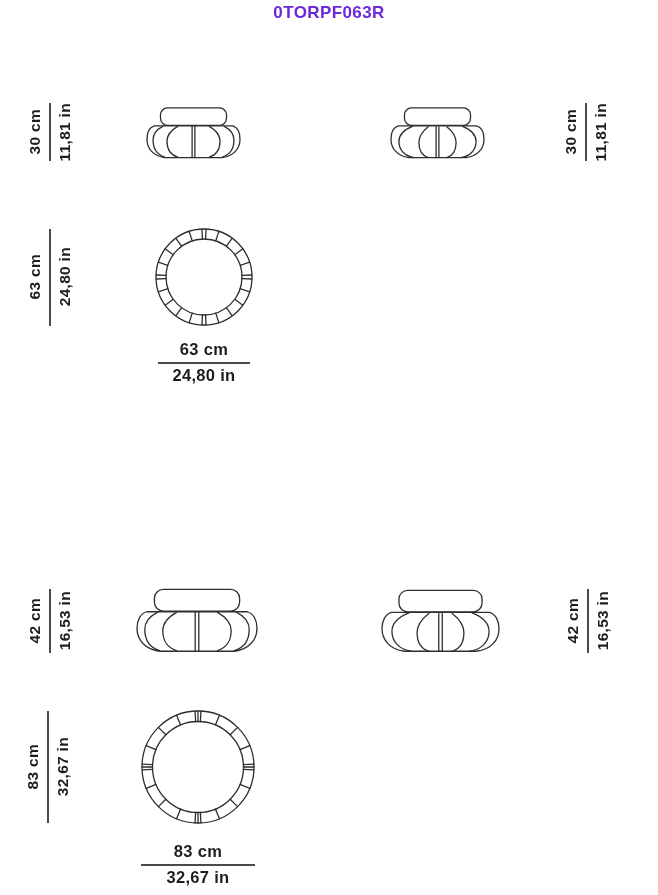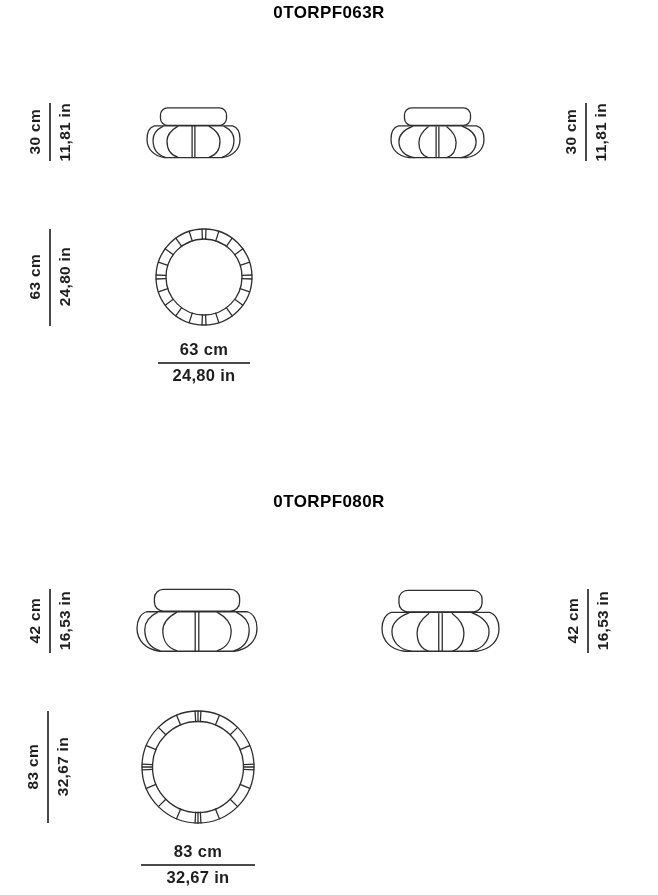--- a/index.html
+++ b/index.html
@@ -1,19 +1,19 @@
 <!DOCTYPE html>
 <html><head>
 <meta charset="utf-8">
 <style>
   html,body{margin:0;padding:0;background:#ffffff;}
   #page{position:relative;width:658px;height:895px;background:#ffffff;overflow:hidden;
         font-family:"Liberation Sans", sans-serif;color:#1e1e1e;}
   .title{position:absolute;left:0;width:100%;text-align:center;font-size:17px;
-         font-weight:bold;letter-spacing:.4px;color:#000000;}
+         font-weight:bold;letter-spacing:.4px;color:#6d28d9;}
   
   .vgroup{position:absolute;display:flex;flex-direction:row;align-items:center;gap:5px;}
   .vtext{writing-mode:vertical-rl;transform:rotate(180deg);font-weight:bold;font-size:15.5px;
          letter-spacing:.3px;white-space:nowrap;color:#1e1e1e;}
   .vline{width:1.5px;background:#4a4a4a;}
   
   .bgroup{position:absolute;display:flex;flex-direction:column;align-items:center;}
   .btext{font-weight:bold;font-size:16.5px;letter-spacing:.3px;color:#1e1e1e;}
   .hline{height:1.5px;background:#4a4a4a;margin:3px 0 2px 0;}
   
@@ -96,21 +96,20 @@
       <line x1="26.664160412886012" y1="18.257354213752002" x2="20.78630788996128" y2="10.16718427000253"></line>
       <line x1="37.25735421375199" y1="12.859852380784169" x2="34.16718427000251" y2="3.3492872178326323"></line>
     </svg>
 
   <div class="bgroup" style="left:144px;top:340px;width:120px;">
     <span class="btext">63 cm</span>
     <span class="hline" style="width:92px;"></span>
     <span class="btext">24,80 in</span>
   </div>
 
-  <div class="title" style="top:492px;">0TORPF080R</div>
 
   <div class="vgroup" style="left:26px;top:586px;height:70px;">
     <span class="vtext">42 cm</span>
     <span class="vline" style="height:64px;"></span>
     <span class="vtext">16,53 in</span>
   </div>
 
   <svg class="drawing" style="left:137px;top:587px;" width="120" height="66" viewBox="0 0 200 112" preserveAspectRatio="none">
     <path d="M 16,42 H 184 C 194,45 200,56 200,70 C 200,90 186,106 162,109 H 38 C 14,106 0,90 0,70 C 0,56 6,45 16,42 Z"></path>
     <path d="M 34,43 C 20,50 13,60 13,72 C 13,90 22,103 38,108"></path>

